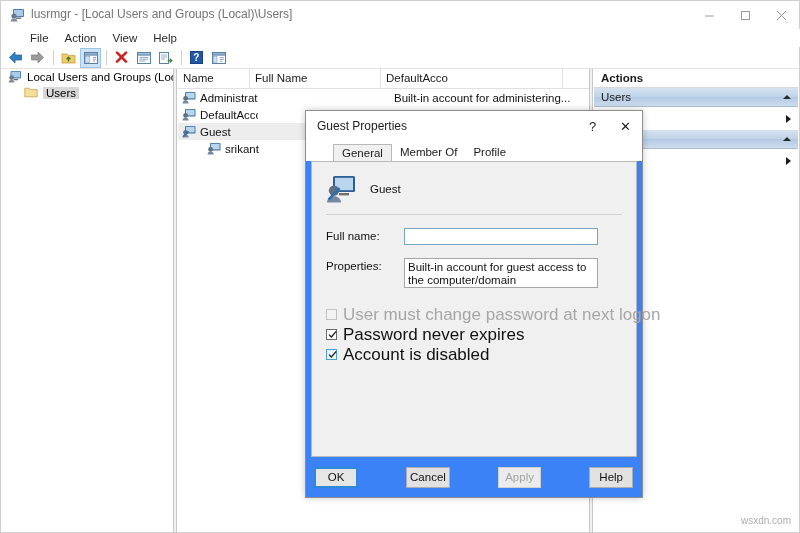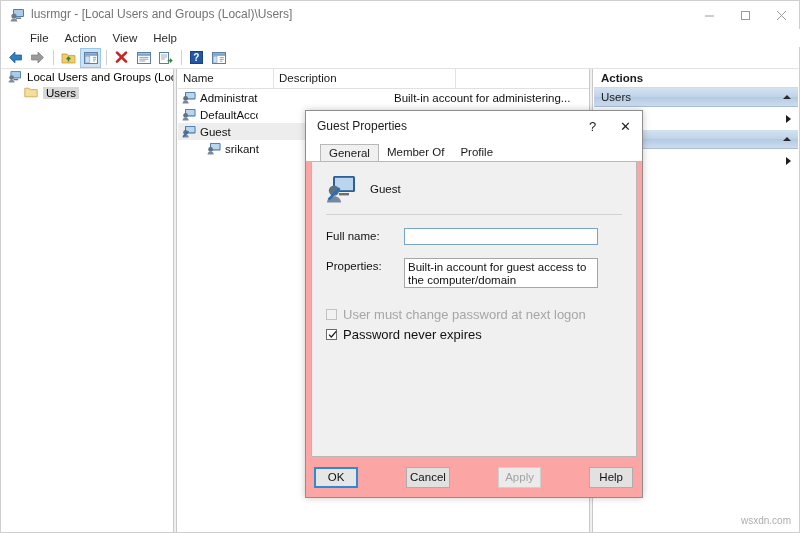--- a/index.html
+++ b/index.html
@@ -59,28 +59,28 @@
   .asec{height:19px;display:flex;align-items:center;justify-content:space-between;padding:0 7px 0 7px;
         box-sizing:border-box;font-size:11.5px;color:#1a1a1a;
         background:linear-gradient(to bottom,#d5e2f0 0%,#bfd3e8 48%,#b3cae3 52%,#cddcee 100%);
         border-bottom:1px solid #a9bed4;}
   .arow{height:23px;display:flex;align-items:center;justify-content:space-between;padding:0 7px 0 7px;
         box-sizing:border-box;font-size:11.5px;color:#1a1a1a;background:#fff;}
   .caret-up{width:0;height:0;border-left:4px solid transparent;border-right:4px solid transparent;border-bottom:4px solid #2a2a2a;}
   .caret-right{width:0;height:0;border-top:4px solid transparent;border-bottom:4px solid transparent;border-left:5px solid #1d1d1d;}
 
   
-  .dlg{position:absolute;left:305px;top:110px;width:338px;height:388px;background:#fca5a5;
+  .dlg{position:absolute;left:305px;top:110px;width:338px;height:388px;background:#3b82f6;
        border:1px solid #8e8e8e;box-sizing:border-box;box-shadow:0 0 7px rgba(0,0,0,.22);}
   .dlg-title{height:30px;background:#ffffff;display:flex;align-items:center;position:relative;}
   .dlg-title-text{font-size:12px;color:#1d1d1d;padding-left:11px;}
   .dlg-btns{position:absolute;right:0;top:0;height:30px;display:flex;}
   .dbtn{width:33px;height:30px;display:flex;align-items:center;justify-content:center;color:#1d1d1d;font-size:13px;}
 
-  .tabstrip{position:relative;height:20px;padding-left:14px;background:#fff;}
+  .tabstrip{position:relative;height:20px;padding-left:27px;background:#fff;}
   .tabs{display:flex;align-items:flex-end;height:20px;}
   .tab{font-size:11.5px;color:#1a1a1a;padding:2px 8px 3px 8px;background:transparent;white-space:nowrap;}
   .tab.active{background:#f0f0f0;border:1px solid #b8b8b8;border-bottom:none;box-sizing:border-box;position:relative;top:1px;}
 
   .dlg-body{position:absolute;left:5px;right:5px;top:50px;bottom:40px;background:#f0f0f0;
             border:1px solid #b8b8b8;box-sizing:border-box;}
   .user-head{display:flex;align-items:center;padding:13px 0 0 14px;}
   .user-head .big{width:30px;height:28px;}
   .user-head .uname{margin-left:14px;font-size:11.5px;color:#111;}
   .hr{margin:11px 14px 0 14px;height:1px;background:#d2d2d2;}
@@ -91,21 +91,21 @@
         font-size:11.5px;color:#111;padding:1px 3px;font-family:inherit;outline:none;}
   .tbox.multiline{height:30px;border:1px solid #a6a6a6;line-height:13px;padding:2px 3px;resize:none;overflow:hidden;}
 
   .cbgroup{margin:18px 0 0 14px;}
   .cbrow{display:flex;align-items:center;height:17px;margin-bottom:3px;}
   .cb{width:11px;height:11px;background:#fff;border:1px solid #6b6b6b;box-sizing:border-box;
       position:relative;flex:0 0 auto;}
   .cb.dis{background:#f2f2f2;border-color:#c2c2c2;}
   .cb.focus{border-color:#4c9fd1;background:#e9f4fb;}
   .cb .tick{position:absolute;left:1px;top:-1px;width:9px;height:9px;}
-  .cbtext{margin-left:6px;font-size:13px;color:#111;white-space:nowrap;}
+  .cbtext{margin-left:6px;font-size:17px;color:#111;white-space:nowrap;}
   .cbtext.dis{color:#a6a6a6;}
 
   .dlg-foot{position:absolute;left:0;right:0;bottom:0;height:40px;display:flex;align-items:center;
             justify-content:flex-end;padding-right:9px;box-sizing:border-box;gap:40px;}
   .btn{width:61px;height:21px;background:#e1e1e1;border:1px solid #adadad;box-sizing:border-box;
        font-size:11.5px;color:#111;display:flex;align-items:center;justify-content:center;margin-left:8px;
        font-family:inherit;}
   .btn.default{border:2px solid #2e8ad4;background:#e6e6e6;}
   .btn.disabled{color:#a3a3a3;background:#ebebeb;border-color:#cfcfcf;}
 
@@ -238,22 +238,23 @@
           </svg>
         </span>
         <span class="tlabel">Users</span>
       </div>
     </div>
 
     <div class="divider-v" style="left:172px;"></div>
 
     <div class="listpane">
       <div class="lheader">
-        <div class="lh" style="width:96px;">Name</div>
-        <div class="lh" style="width:182px;">Description</div>
+        <div class="lh" style="width:72px;">Name</div>
+        <div class="lh" style="width:131px;">Full Name</div>
+        <div class="lh" style="width:182px;">DefaultAcco</div>
       </div>
 
       <div class="lrow">
         <div class="lcell name" style="width:80px;">
           <span class="uicon">
             <svg width="14" height="13" viewBox="0 0 14 13">
               <rect x="3" y="1" width="10.5" height="7.4" rx="1" fill="#3f6f9f"></rect>
               <rect x="3.9" y="1.8" width="8.7" height="5.6" fill="#b9d6ee"></rect>
               <circle cx="3.6" cy="7.4" r="2.4" fill="#5f7080"></circle>
               <path d="M0.5 12.6c0-1.8 1.4-3 3.1-3s3.1 1.2 3.1 3z" fill="#7688a0"></path>
@@ -393,20 +394,30 @@
         <div class="cbrow">
           <span class="cb">
             <span class="tick">
               <svg width="9" height="9" viewBox="0 0 9 9">
                   <path d="M1 4.6L3.3 7 8.2 1.3" stroke="#1a1a1a" stroke-width="1.2" fill="none"></path>
                 </svg>
             </span>
           </span>
           <span class="cbtext">Password never expires</span>
         </div>
+        <div class="cbrow">
+          <span class="cb focus">
+            <span class="tick">
+              <svg width="9" height="9" viewBox="0 0 9 9">
+                  <path d="M1 4.6L3.3 7 8.2 1.3" stroke="#1a1a1a" stroke-width="1.2" fill="none"></path>
+                </svg>
+            </span>
+          </span>
+          <span class="cbtext">Account is disabled</span>
+        </div>
       </div>
     </div>
 
     <div class="dlg-foot">
       <div class="btn default">OK</div>
       <div class="btn">Cancel</div>
       <div class="btn disabled">Apply</div>
       <div class="btn">Help</div>
     </div>
   </div>

